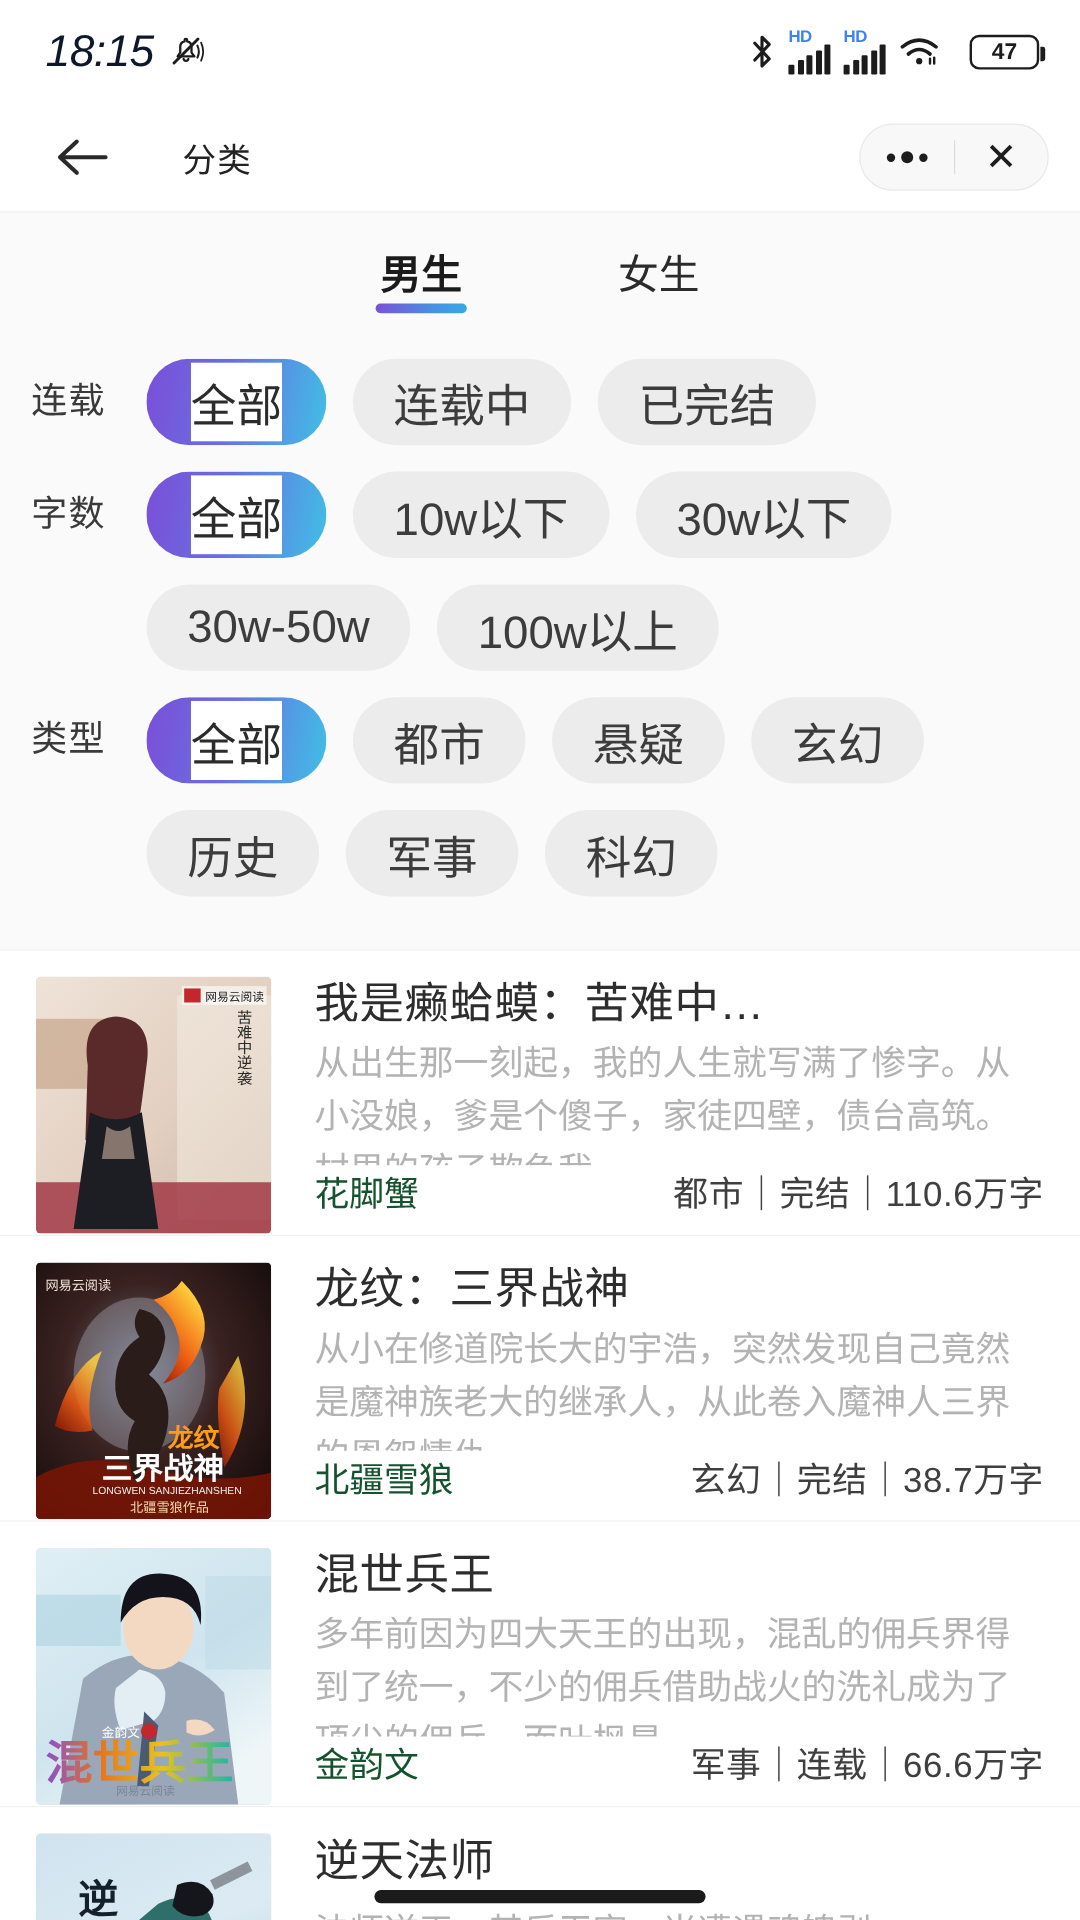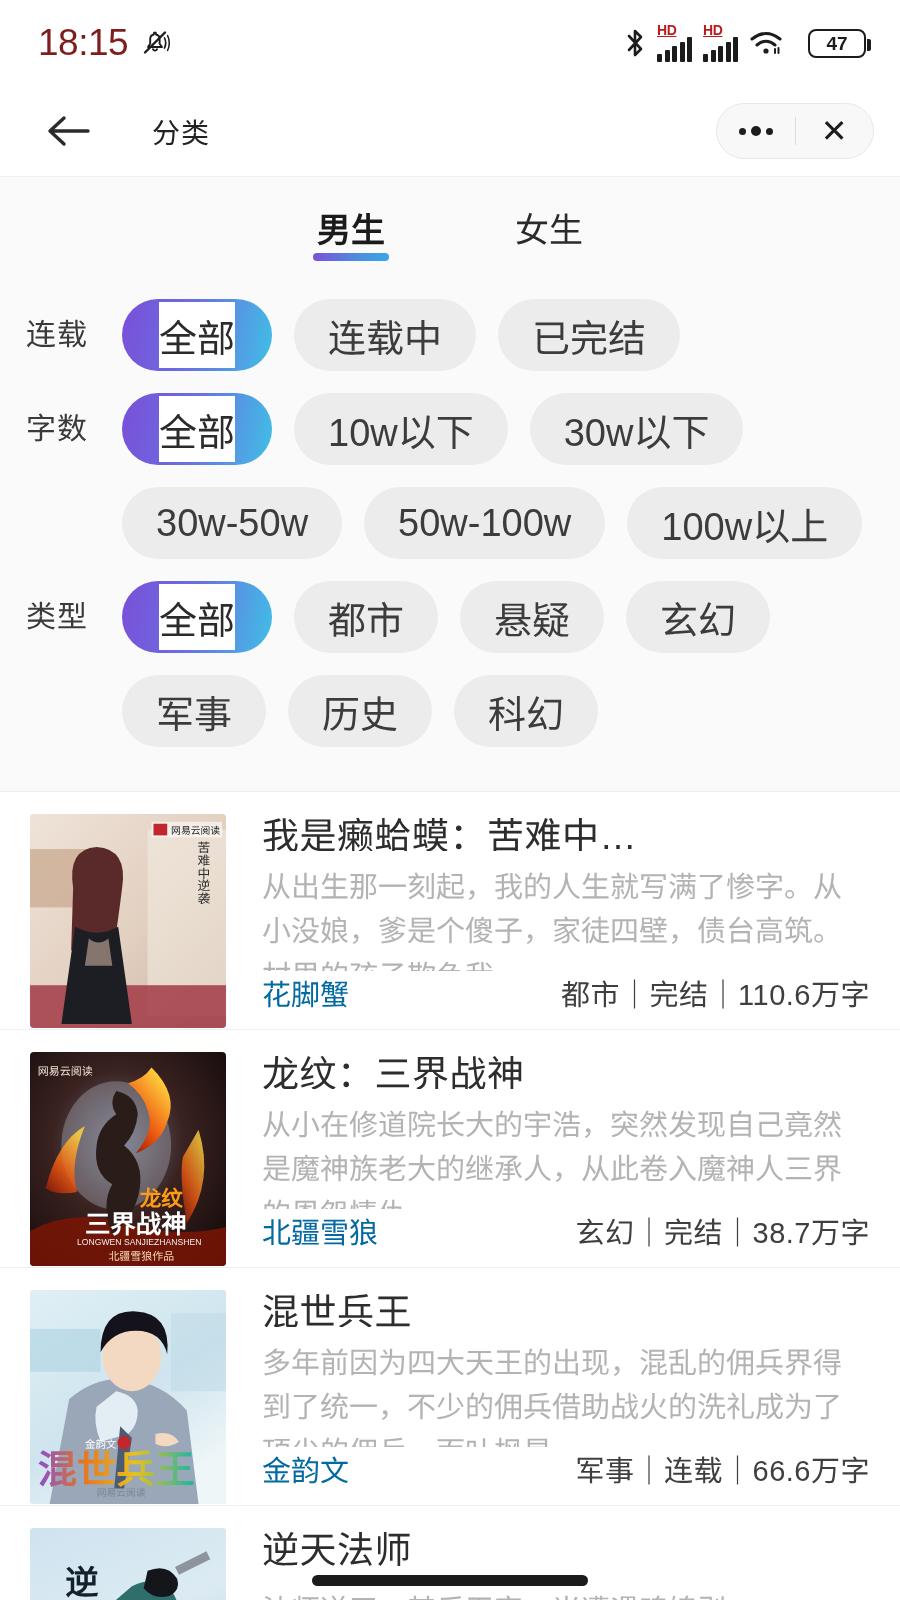--- a/index.html
+++ b/index.html
@@ -18,30 +18,29 @@
 
   
   .statusbar {
     height: 86px;
     flex: 0 0 86px;
     display: flex; align-items: center; justify-content: space-between;
     padding: 0 34px 0 38px;
     background: #ffffff;
   }
   .status-left { display: flex; align-items: center; gap: 10px; }
-  .clock { font-size: 37px; color: #7f1d1d; letter-spacing: -0.5px; font-weight: 400; }
+  .clock { font-size: 37px; color: #0f172a; letter-spacing: -0.5px; font-weight: 400; font-style: italic; }
   .mute-icon { width: 34px; height: 34px; }
   .status-right { display: flex; align-items: center; gap: 11px; }
   .bt-icon { width: 22px; height: 30px; }
   .sig { display: flex; align-items: flex-end; gap: 3px; position: relative; padding-top: 12px; }
   .sig .hd {
     position: absolute; top: -2px; left: 0;
-    font-size: 14px; font-weight: 700; color: #b91c1c; line-height: 1;
+    font-size: 14px; font-weight: 700; color: #3b82f6; line-height: 1;
     letter-spacing: -0.4px;
-    text-decoration: underline;
   }
   .sig .bars { display: flex; align-items: flex-end; gap: 2.5px; height: 25px; }
   .sig .bars i { width: 5px; background: #1c1c1c; display: block; border-radius: 1px; }
   .sig .bars i:nth-child(1) { height: 8px; }
   .sig .bars i:nth-child(2) { height: 12px; }
   .sig .bars i:nth-child(3) { height: 16px; }
   .sig .bars i:nth-child(4) { height: 20px; }
   .sig .bars i:nth-child(5) { height: 25px; }
   .wifi-icon { width: 34px; height: 26px; }
   .battery {
@@ -179,21 +178,21 @@
     font-size: 29px; color: #b3b3b3; line-height: 1.55;
     overflow: hidden;
     display: -webkit-box; -webkit-line-clamp: 3; -webkit-box-orient: vertical;
     max-height: 136px;
   }
   .book-meta {
     margin-top: auto; padding-bottom: 16px;
     display: flex; justify-content: space-between; align-items: baseline;
     font-size: 29px; color: #4a4a4a;
   }
-  .book-author { color: #0369a1; }
+  .book-author { color: #14532d; }
   .book-tags { color: #3f3f3f; letter-spacing: 0.5px; }
 
   
   .book-item.partial { height: auto; padding-bottom: 0; }
   .book-item.partial .book-desc { -webkit-line-clamp: 1; max-height: 46px; }
 
   
   .home-indicator {
     position: absolute; bottom: 14px; left: 50%; transform: translateX(-50%);
     width: 276px; height: 11px; border-radius: 6px; background: #1b1b1b;
@@ -299,34 +298,33 @@
       </div>
     </div>
 
     <div class="filter-row">
       <div class="filter-label">字数</div>
       <div class="chips">
         <div class="chip selected">全部</div>
         <div class="chip">10w以下</div>
         <div class="chip">30w以下</div>
         <div class="chip">30w-50w</div>
-        <div class="chip">50w-100w</div>
         <div class="chip">100w以上</div>
       </div>
     </div>
 
     <div class="filter-row">
       <div class="filter-label">类型</div>
       <div class="chips">
         <div class="chip selected">全部</div>
         <div class="chip">都市</div>
         <div class="chip">悬疑</div>
         <div class="chip">玄幻</div>
+        <div class="chip">历史</div>
         <div class="chip">军事</div>
-        <div class="chip">历史</div>
         <div class="chip">科幻</div>
       </div>
     </div>
   </div>
 
   <div class="book-list">
 
     <div class="book-item">
       <div class="cover">
         <svg viewBox="0 0 100 110" preserveAspectRatio="none" xmlns="http://www.w3.org/2000/svg">

